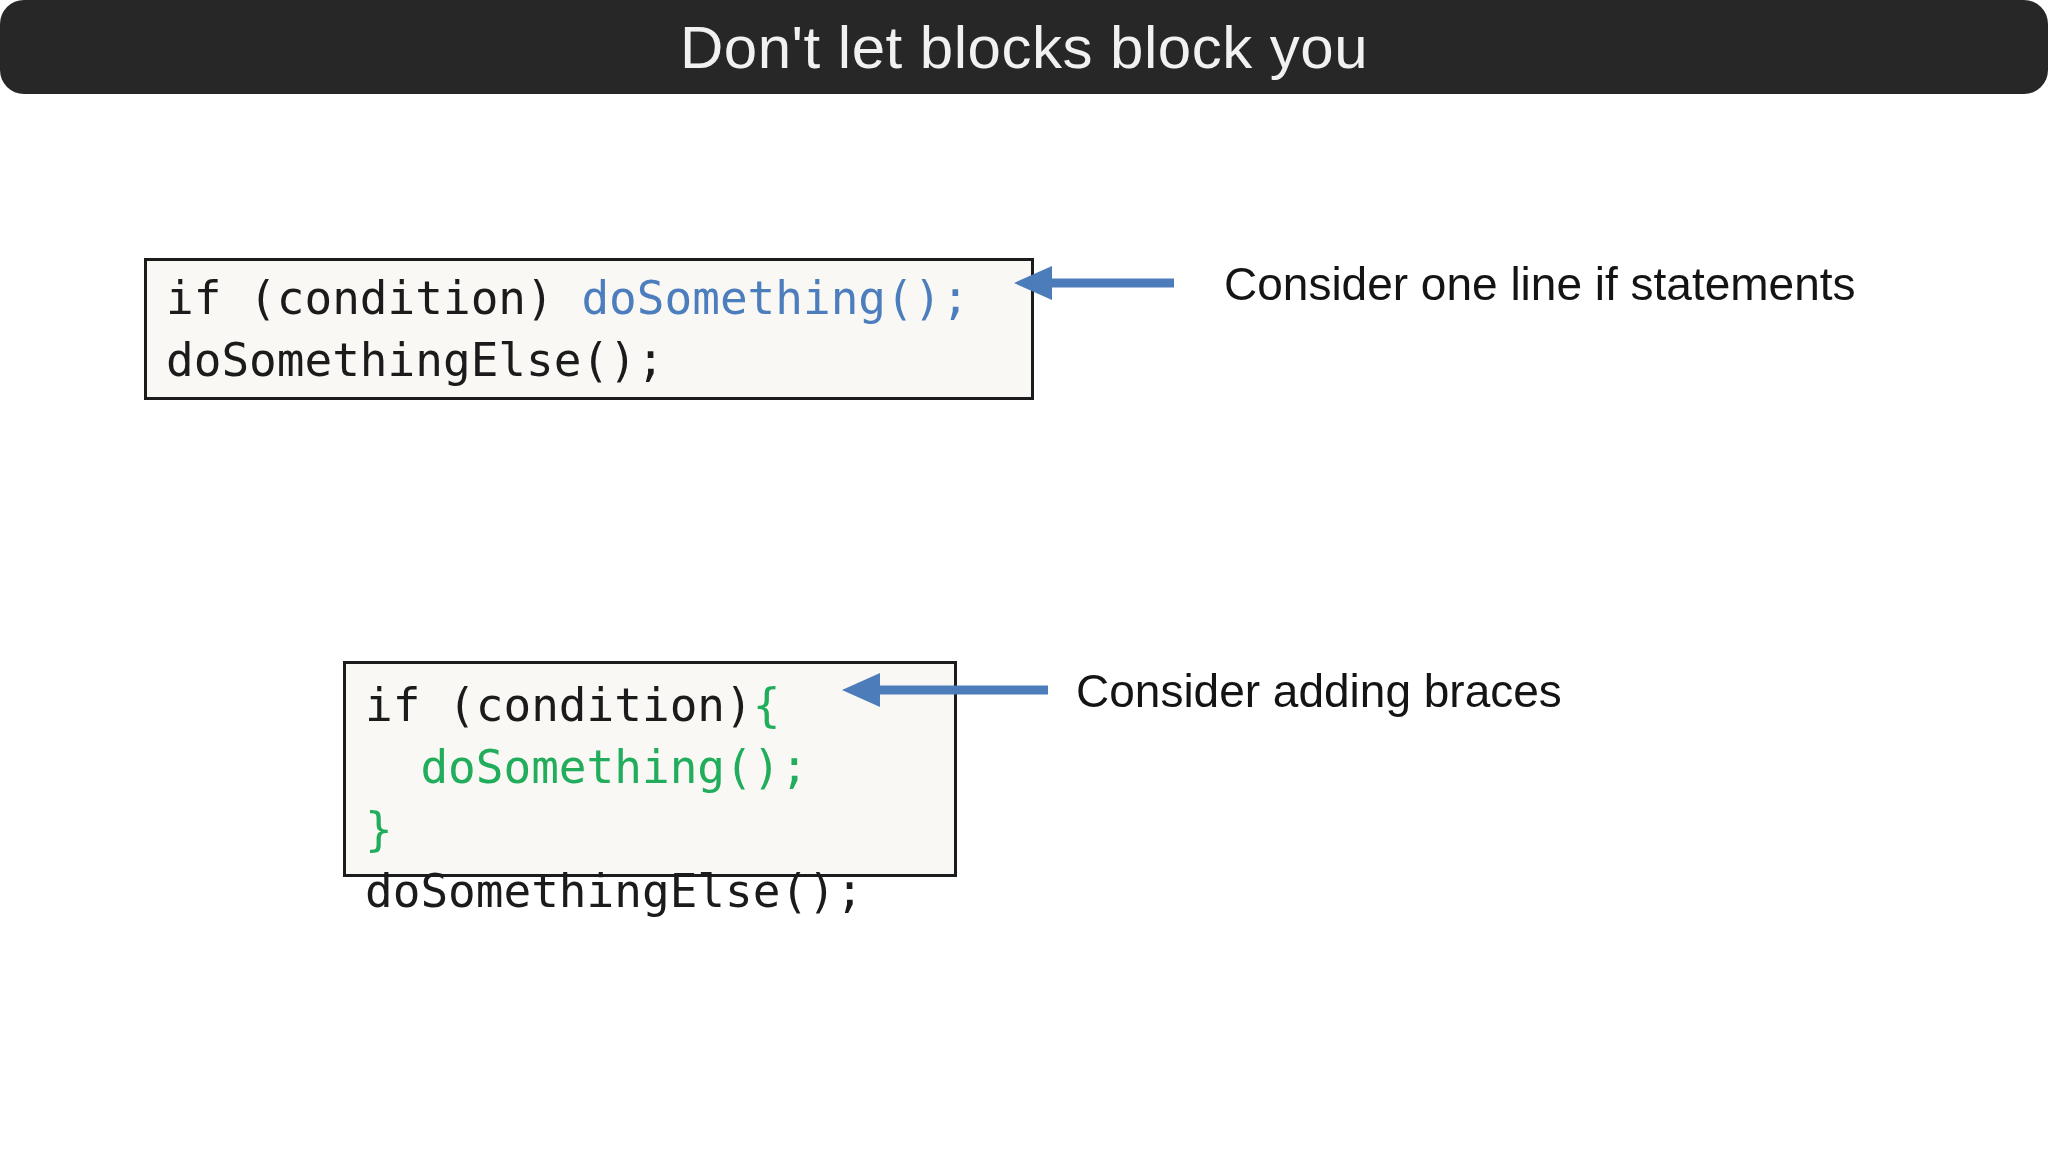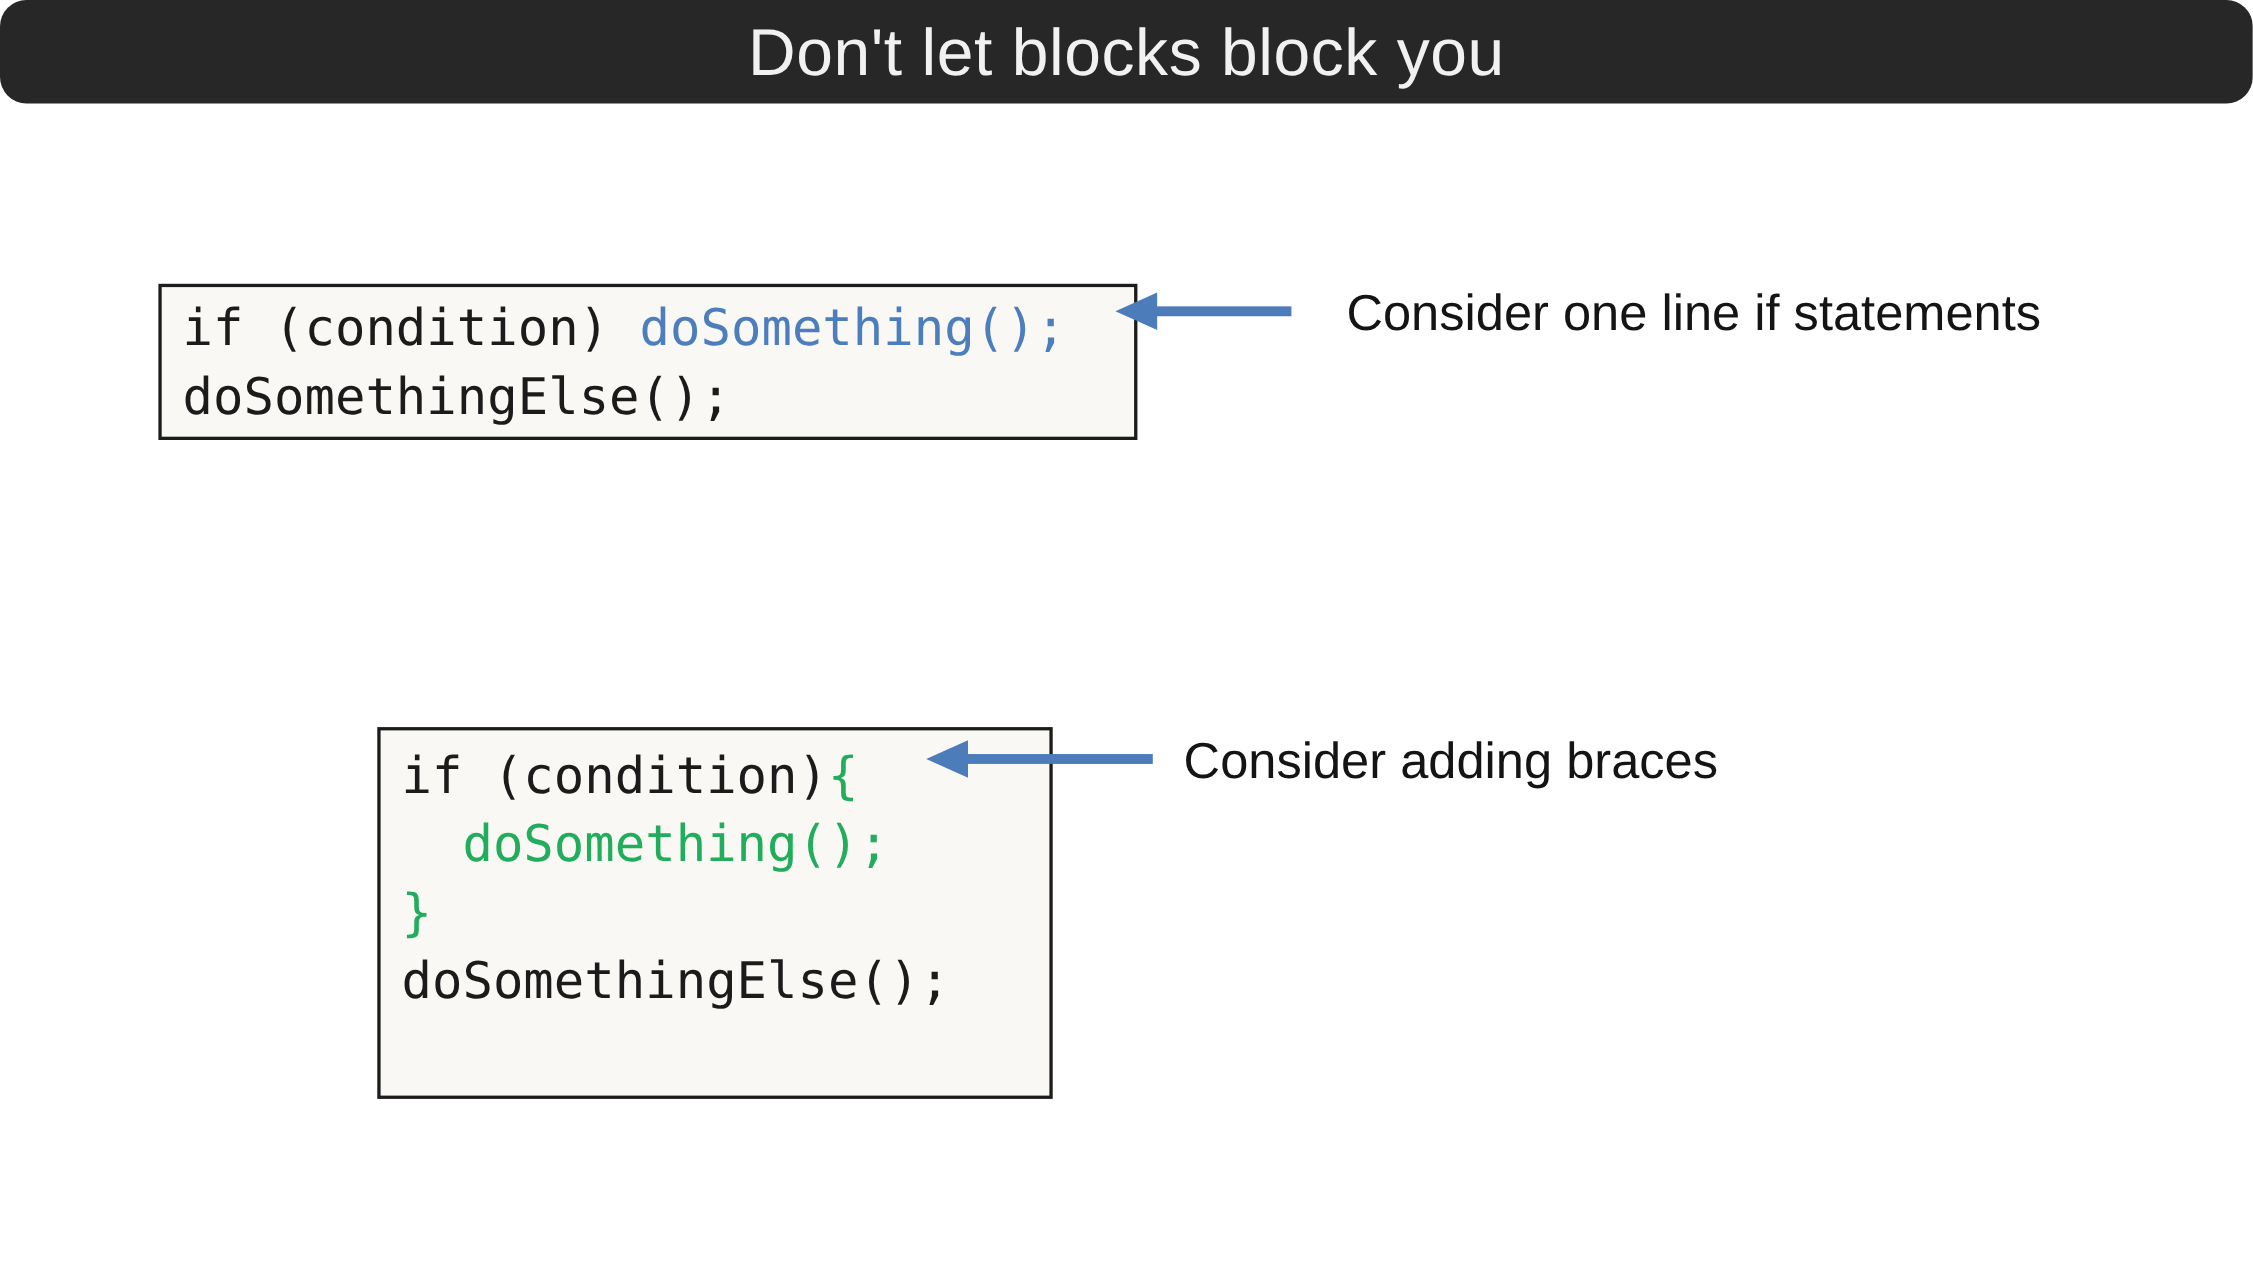--- a/index.html
+++ b/index.html
@@ -41,21 +41,21 @@
     background: var(--code-bg);
     border: 3px solid var(--code-border);
     font-family: "DejaVu Sans Mono", "Liberation Mono", monospace;
     font-size: 46px;
     line-height: 62px;
     color: var(--code-default);
     white-space: pre;
     margin-top: 17px;
   }
   #code-box-1 { left: 144px; top: 241px; width: 890px; height: 142px; padding: 6px 19px; }
-  #code-box-2 { left: 343px; top: 644px; width: 614px; height: 338px; padding: 10px 19px; }
+  #code-box-2 { left: 343px; top: 644px; width: 614px; height: 216px; padding: 10px 19px; }
 
   .code-line { height: 62px; }
   .seg-default { color: var(--code-default); }
   .seg-blue    { color: var(--code-blue); }
   .seg-green   { color: var(--code-green); }
 
   .annotation-arrow { position: absolute; z-index: 5; }
   #arrow-1 { left: 1012px; top: 262px; }
   #arrow-2 { left: 840px;  top: 669px; }
   .annotation-arrow .shaft { fill: var(--arrow-blue); }

